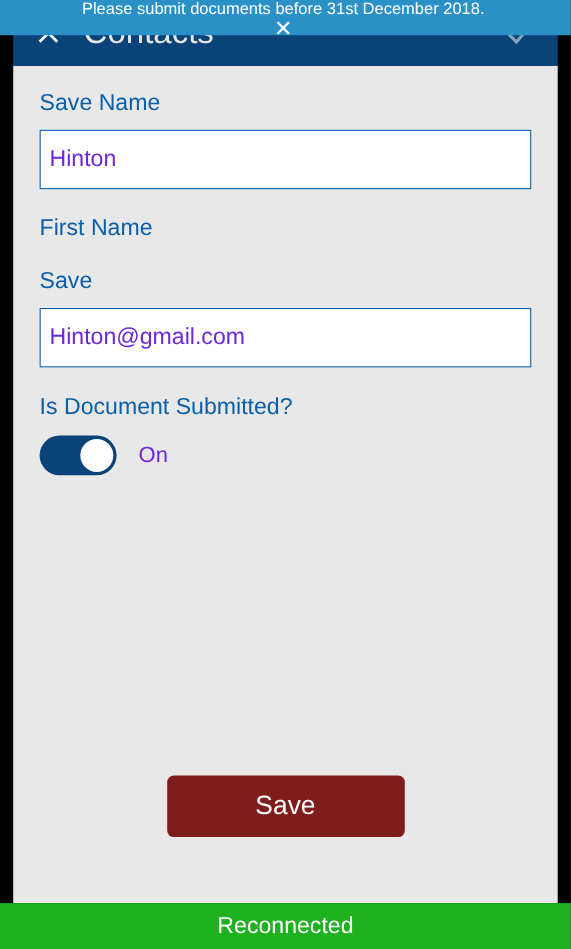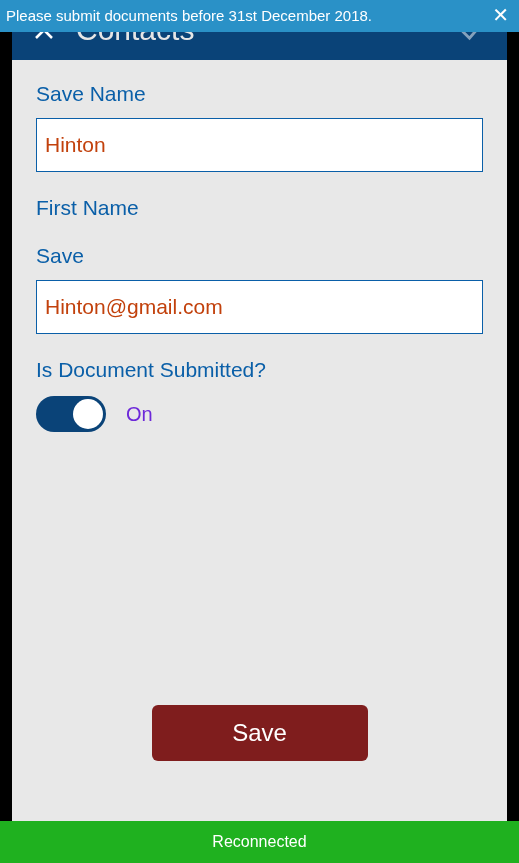--- a/index.html
+++ b/index.html
@@ -15,20 +15,21 @@
       position: absolute;
       top: 0; left: 0; right: 0;
       height: 32px;
       background: #2a91c7;
       color: #fff;
       font-size: 15px;
       display: flex;
       align-items: center;
       padding: 0 10px 2px 6px;
       z-index: 100;
+      flex-direction: column;
     }
     .banner-text { flex: 1; }
     .banner-close {
       font-size: 20px;
       cursor: pointer;
       line-height: 1;
     }
     .app-frame {
       position: absolute;
       top: 0; left: 0; right: 0; bottom: 0;
@@ -75,21 +76,21 @@
       font-size: 21px;
       margin-bottom: 12px;
       display: block;
     }
     .field-input {
       width: 100%;
       height: 54px;
       border: 1.5px solid #0a5fa8;
       background: #fff;
       font-size: 21px;
-      color: #c2410c;
+      color: #6d28d9;
       padding: 0 8px;
       font-family: inherit;
     }
     .toggle-row {
       display: flex;
       align-items: center;
       margin-top: 14px;
     }
     .toggle {
       width: 70px;
@@ -128,21 +129,21 @@
       font-weight: 500;
       cursor: pointer;
       font-family: inherit;
     }
     .footer-bar {
       position: absolute;
       bottom: 0; left: 0; right: 0;
       height: 42px;
       background: #1fb11f;
       color: #fff;
-      font-size: 16px;
+      font-size: 21px;
       display: flex;
       align-items: center;
       justify-content: center;
       z-index: 50;
     }
   </style>
 </head>
 <body>
 
 <div class="banner">

